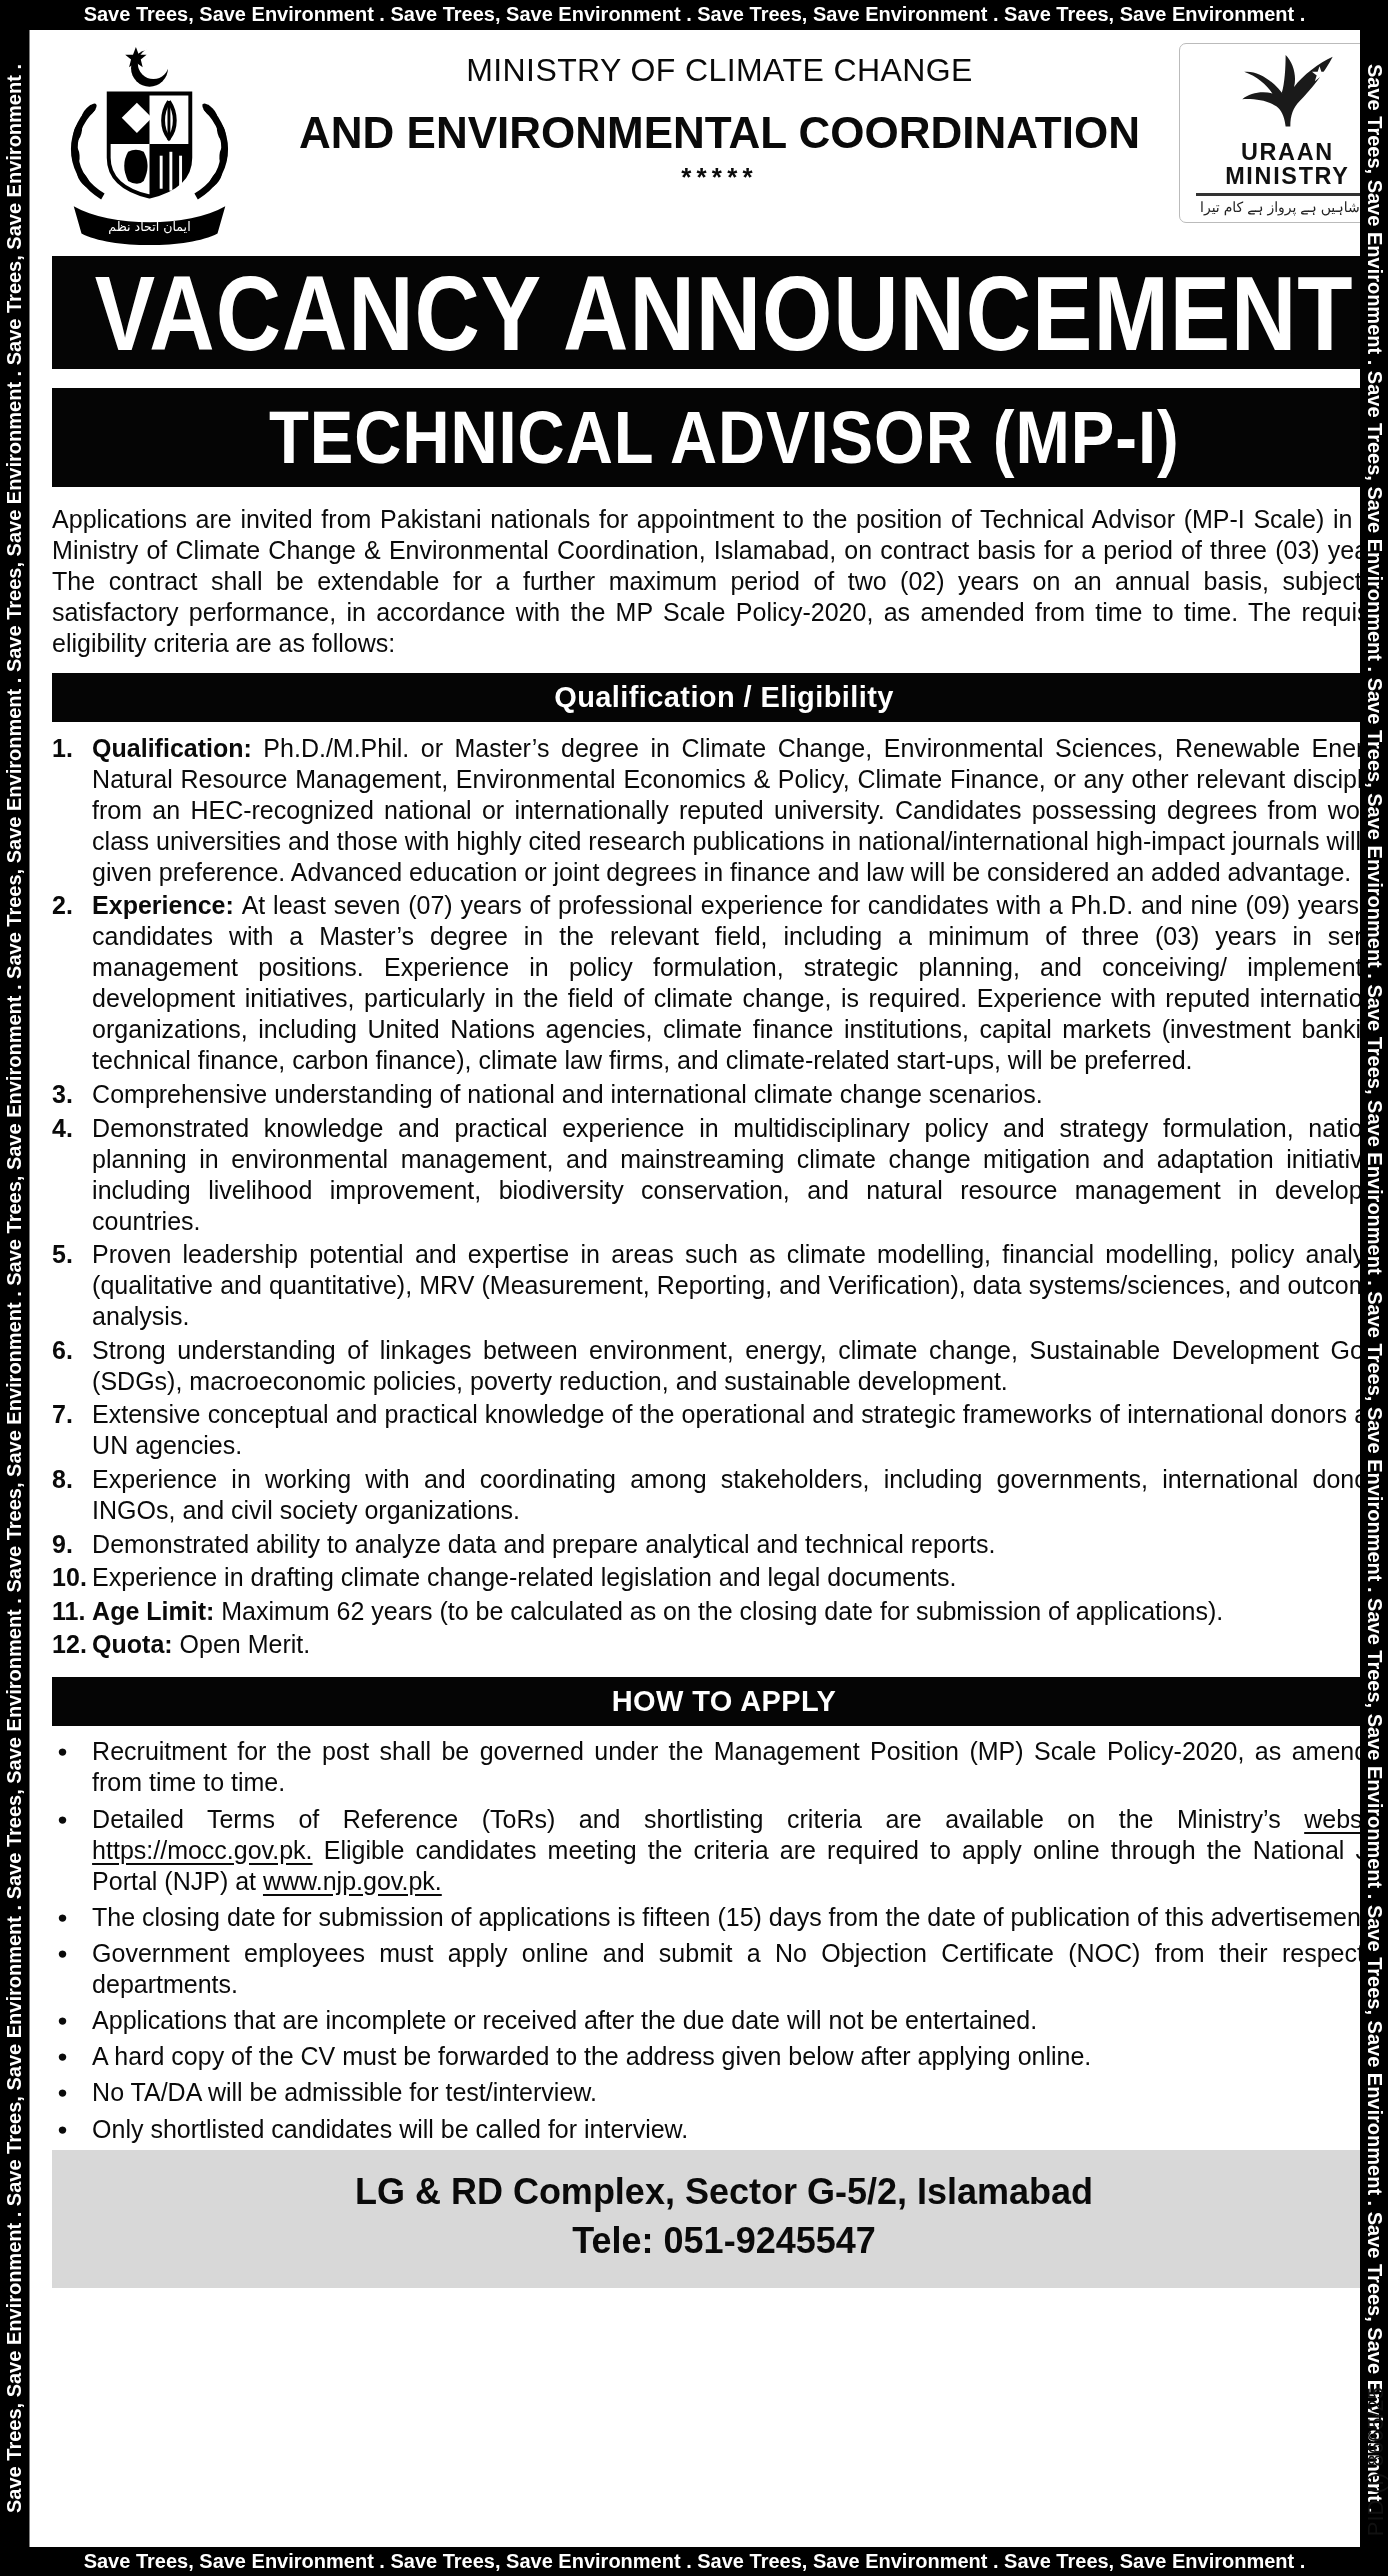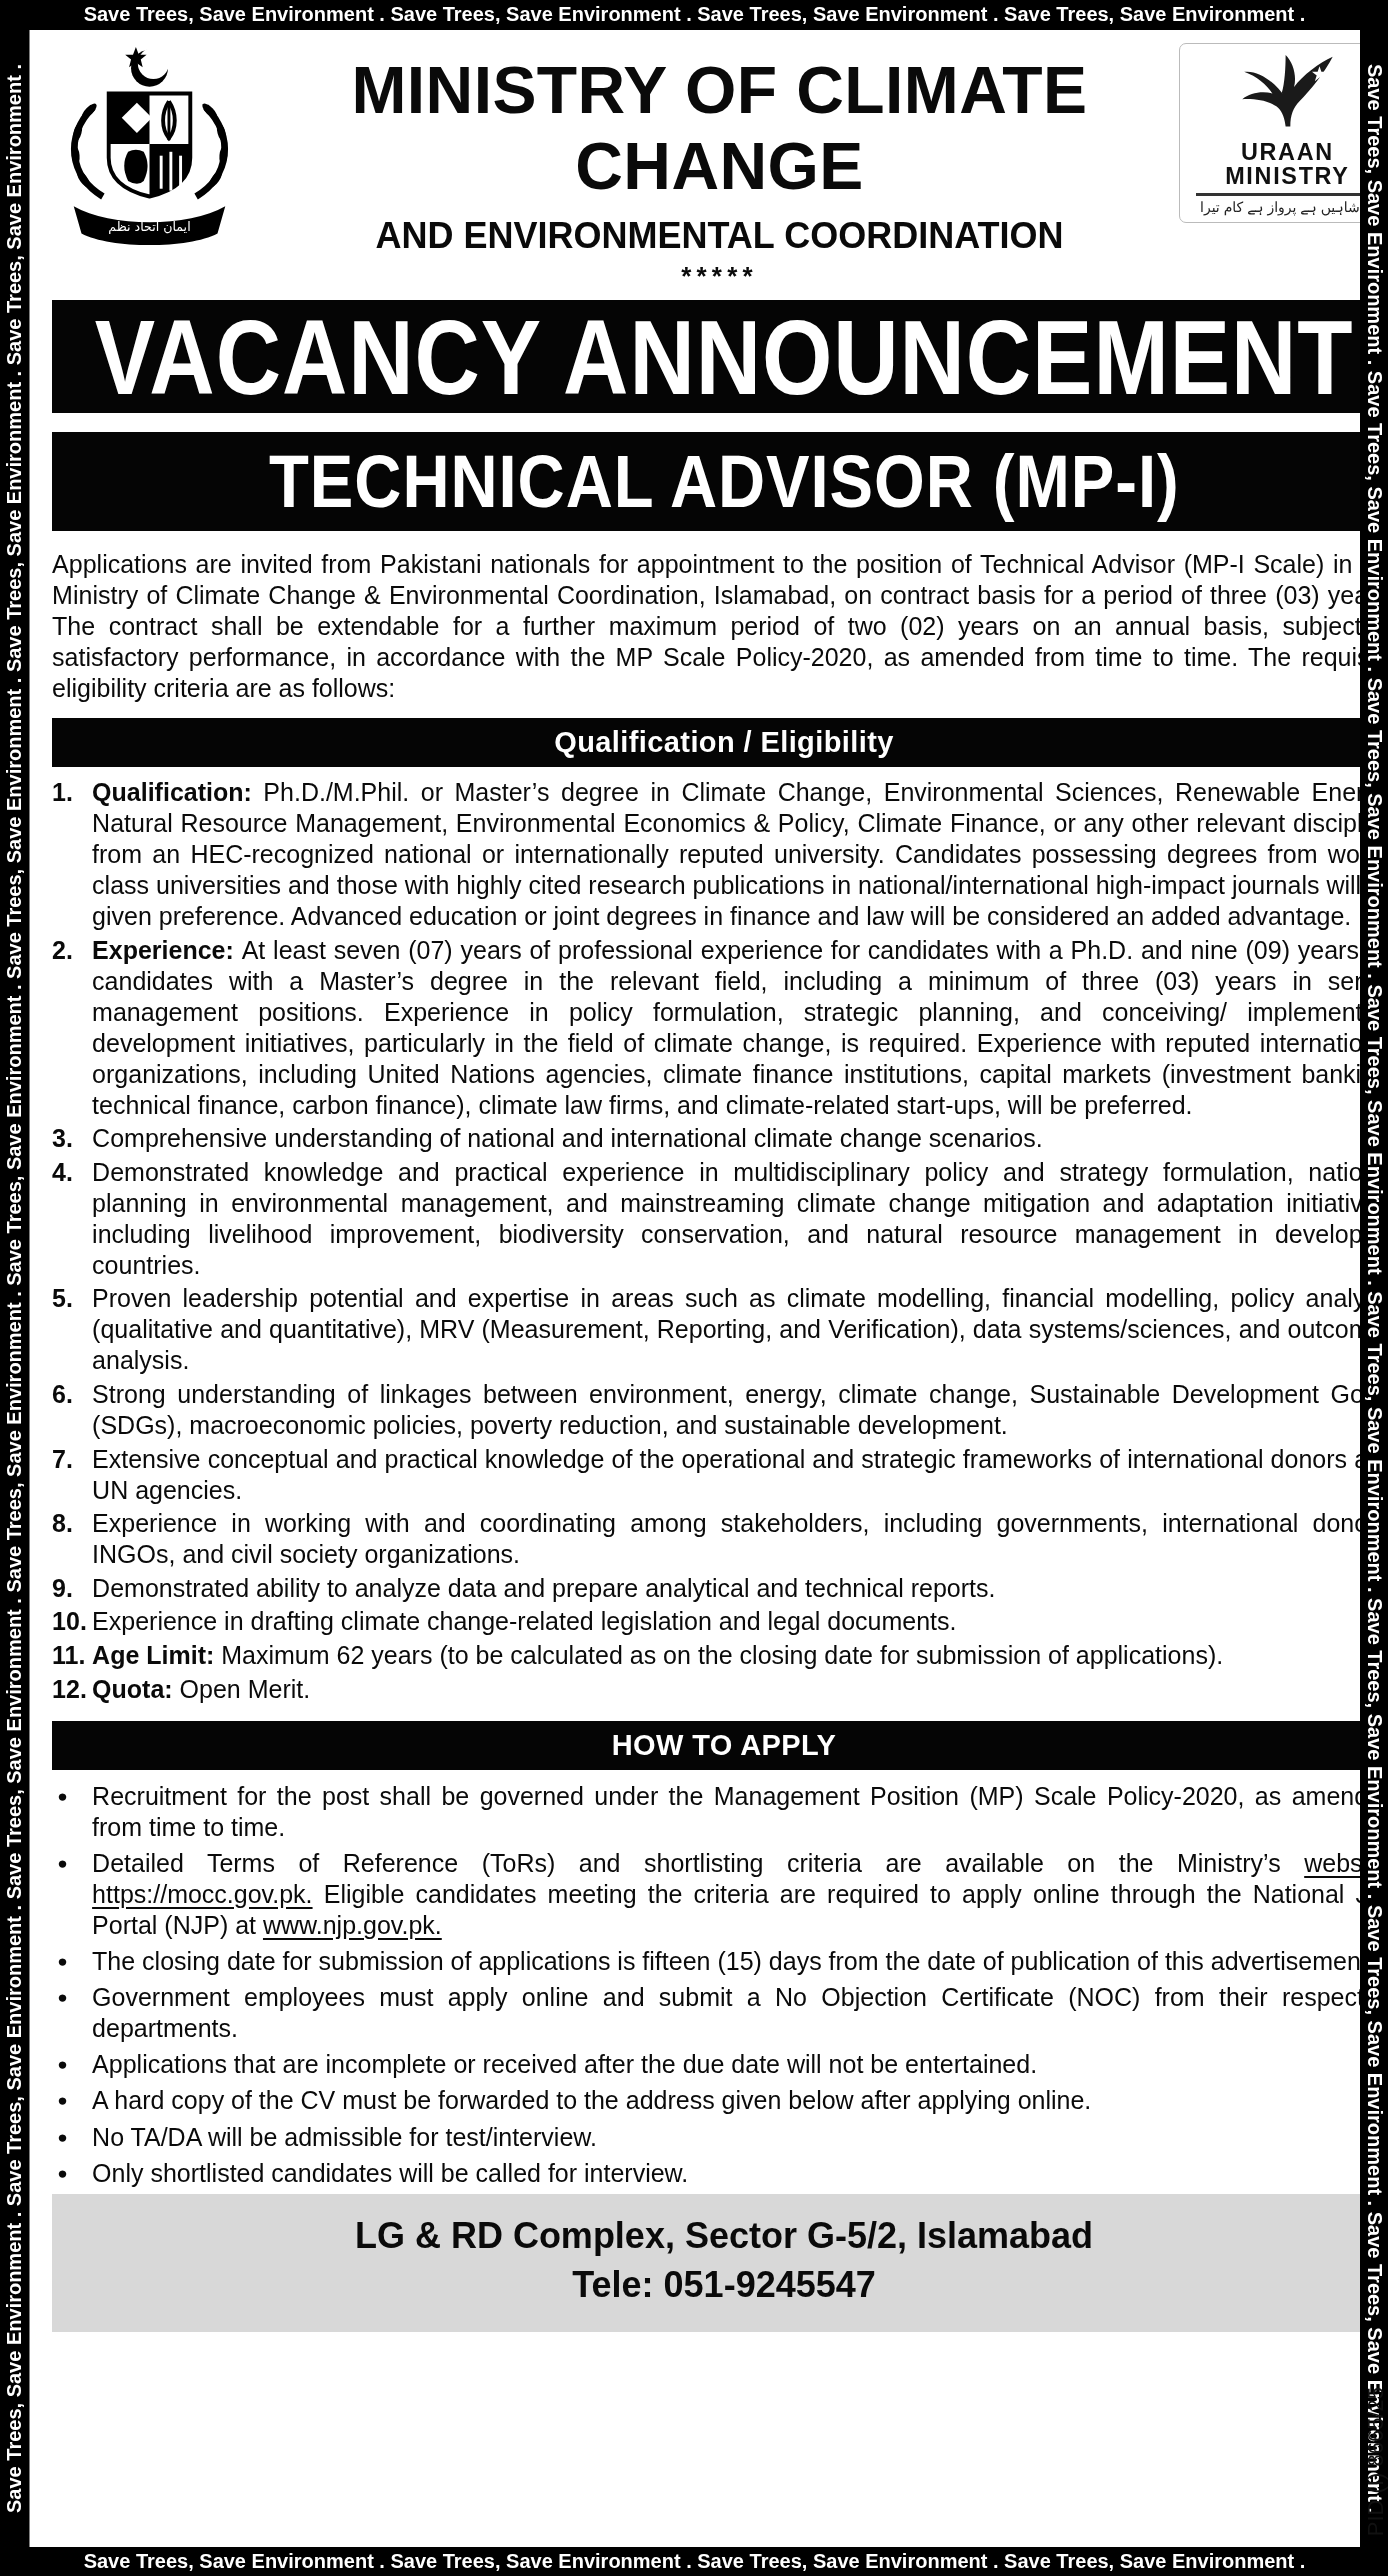--- a/index.html
+++ b/index.html
@@ -22,22 +22,22 @@
   .content {
     position:absolute; left:29.5px; top:29.5px; right:29.5px; bottom:29.5px;
     background:#fff; padding:8.7px 22.6px 0 22.6px;
     display:flex; flex-direction:column;
   }
   
   .masthead { display:flex; align-items:flex-start; margin-top:5.2px; }
   .emblem-box { width:208px; flex:0 0 auto; display:flex; justify-content:flex-start; }
   .head-center { flex:1 1 auto; text-align:center; padding-top:7px; }
   .head-gov { font-size:32px; font-weight:900; letter-spacing:0.4px; }
-  .head-ministry { font-size:66px; font-weight:700; letter-spacing:0.4px; margin-top:1.7px; }
-  .head-sub { font-size:36px; font-weight:900; margin-top:11px; }
+  .head-ministry { font-size:32px; font-weight:400; letter-spacing:0.4px; margin-top:1.7px; }
+  .head-sub { font-size:44px; font-weight:900; margin-top:19px; }
   .head-stars { font-size:26px; font-weight:900; letter-spacing:5.2px; margin-top:3.5px; }
   .uraan-box { width:217px; flex:0 0 auto; border:0.9px solid #bbb; border-radius:7px;
                padding:5.2px 7px 7px; text-align:center; }
   .uraan-name { font-size:23.4px; font-weight:900; letter-spacing:1.7px; line-height:1.05; color:#111; }
   .uraan-rule { height:2.6px; background:#333; margin:4.3px 8.7px 3.5px; }
   .uraan-tagline { font-size:14px; color:#222; direction:rtl; }
   
   .banner { background:#050505; color:#fff; text-align:center; margin-top:8.7px;
             display:flex; align-items:center; justify-content:center; }
   .banner-1 { height:113px; }

